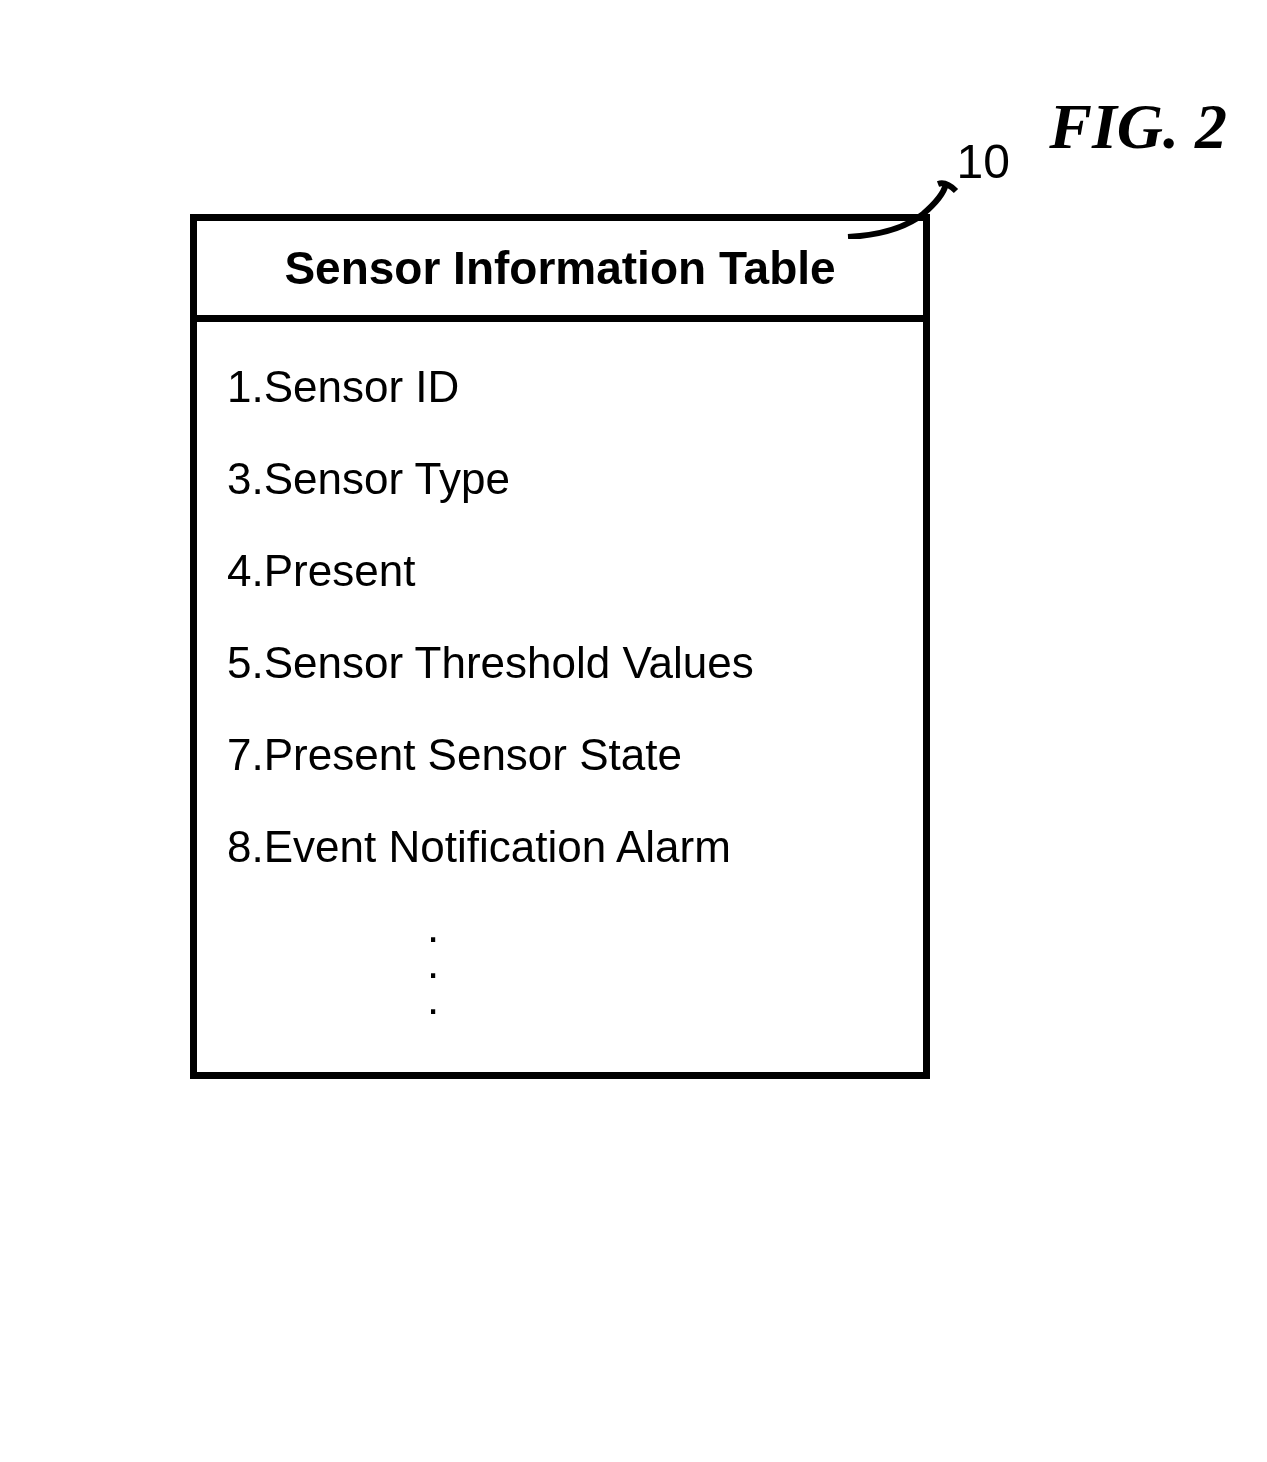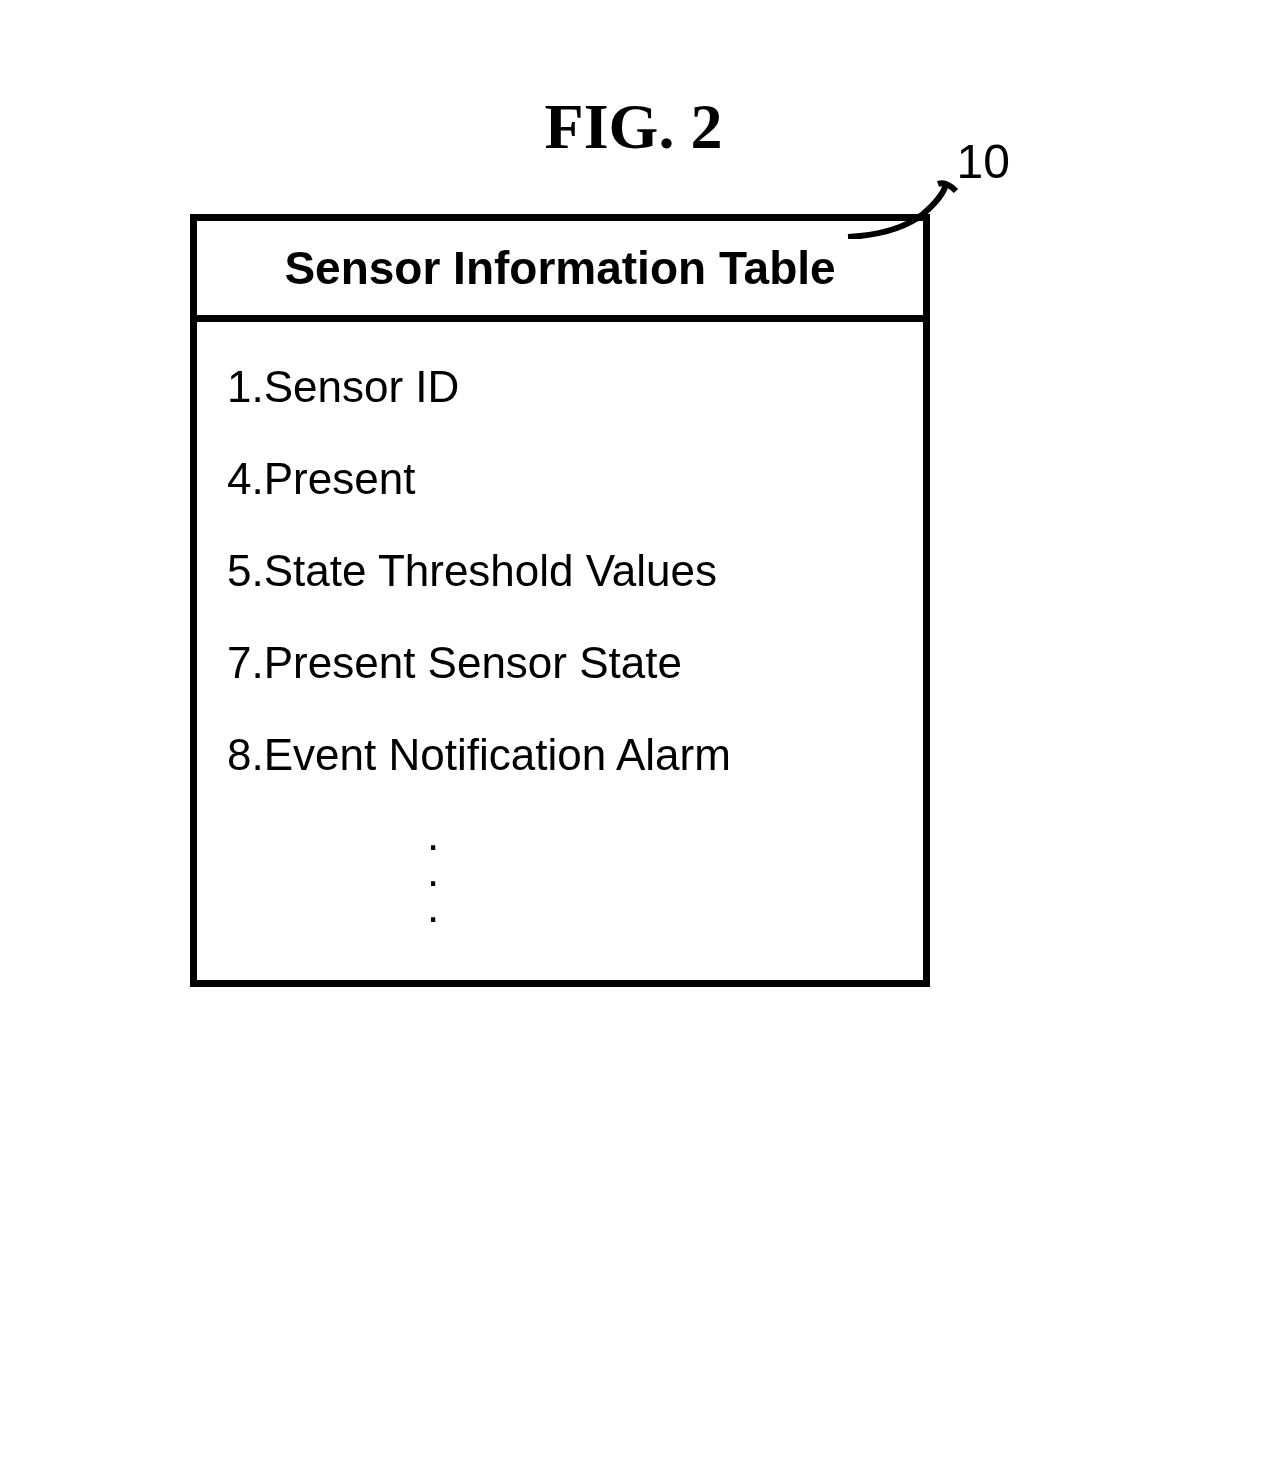--- a/index.html
+++ b/index.html
@@ -8,26 +8,27 @@
       box-sizing: border-box;
     }
     body {
       background: #ffffff;
       font-family: Arial, Helvetica, sans-serif;
       padding: 60px 40px;
       width: 1267px;
       height: 1462px;
     }
     .figure-title {
-      text-align: center;
+      text-align: right;
       font-size: 64px;
       font-weight: bold;
       font-family: "Times New Roman", Times, serif;
       margin-bottom: 50px;
       margin-top: 30px;
+      font-style: italic;
     }
     .container {
       position: relative;
       margin: 4px auto;
       width: 740px;
       margin-left: 150px;
     }
     .reference-label {
       position: absolute;
       top: -80px;
@@ -82,22 +83,23 @@
 <div class="container">
   <div class="reference-label">10</div>
   <svg class="leader-line" viewBox="0 0 130 60">
     <path d="M 10 58 Q 60 55 85 35 Q 105 18 108 5" stroke="#000" stroke-width="6" fill="none"></path>
     <path d="M 100 5 Q 108 2 118 12" stroke="#000" stroke-width="6" fill="none"></path>
   </svg>
   <div class="table-box">
     <div class="table-header">Sensor Information Table</div>
     <div class="table-body">
       <div class="table-row"><span>1</span>.<span>Sensor ID</span></div>
+      <div class="table-row"><span>3</span>.<span>Sensor Type</span></div>
       <div class="table-row"><span>4</span>.<span>Present</span></div>
-      <div class="table-row"><span>5</span>.<span>State Threshold Values</span></div>
+      <div class="table-row"><span>5</span>.<span>Sensor Threshold Values</span></div>
       <div class="table-row"><span>7</span>.<span>Present Sensor State</span></div>
       <div class="table-row"><span>8</span>.<span>Event Notification Alarm</span></div>
       <div class="ellipsis">
         <span class="ellipsis-dot">.</span>
         <span class="ellipsis-dot">.</span>
         <span class="ellipsis-dot">.</span>
       </div>
     </div>
   </div>
 </div>

